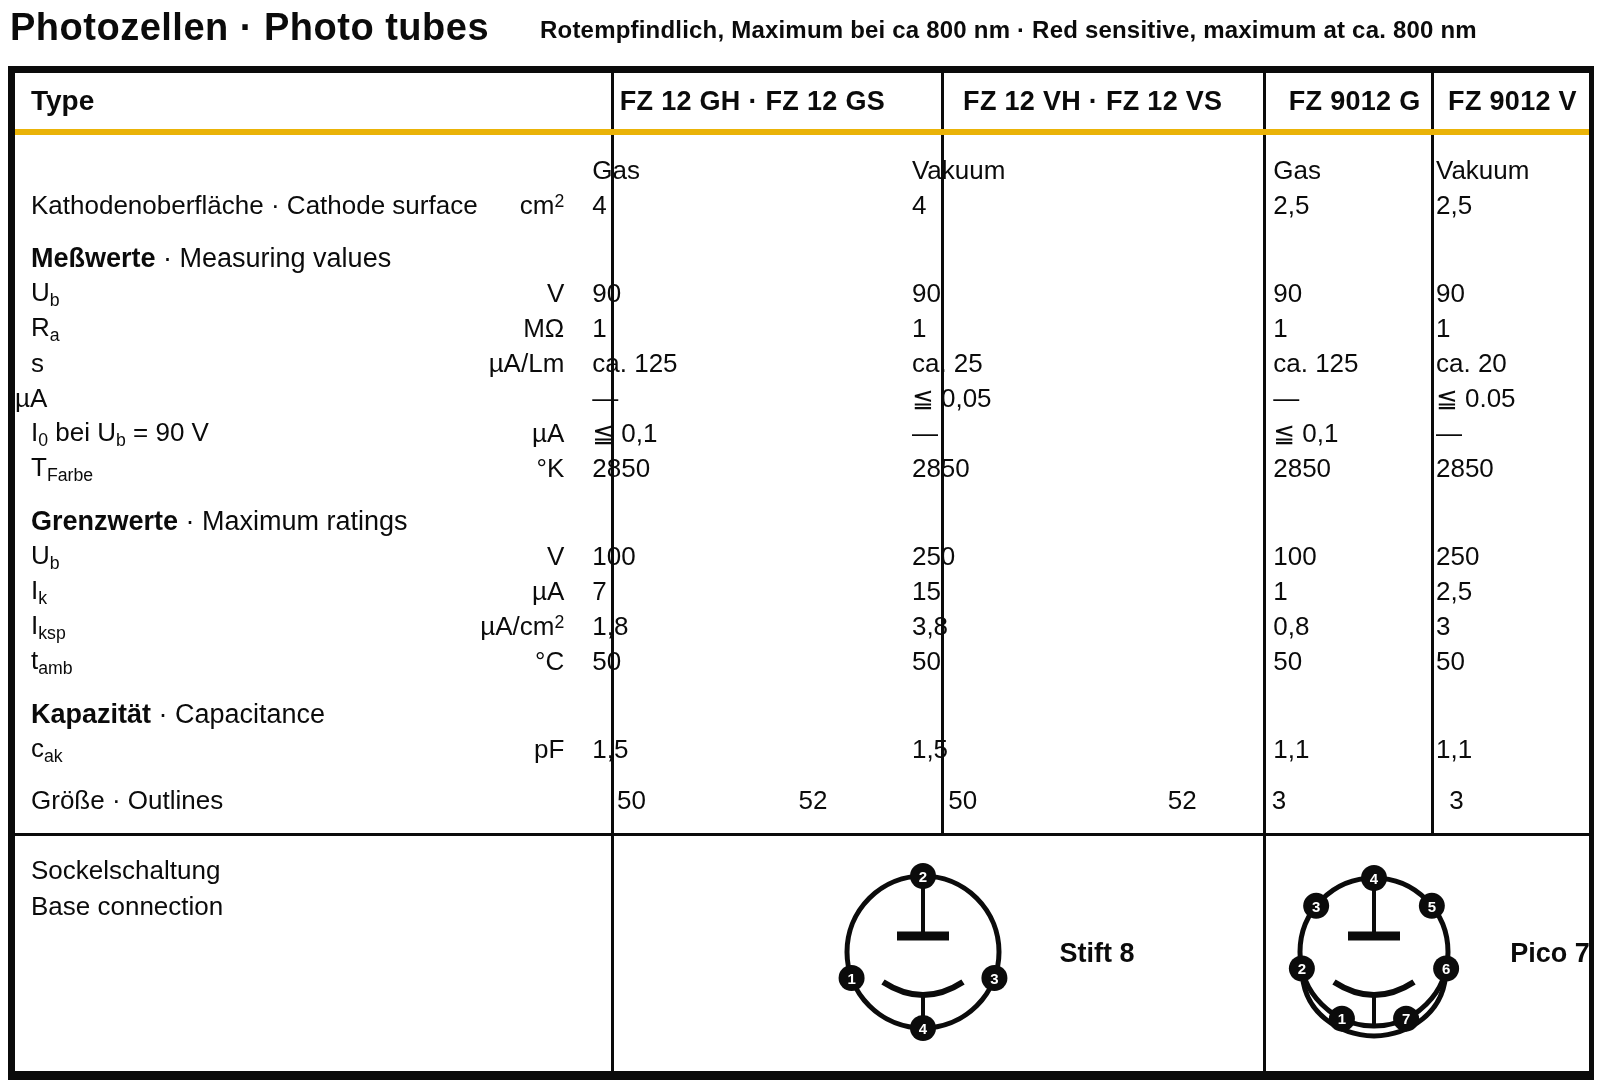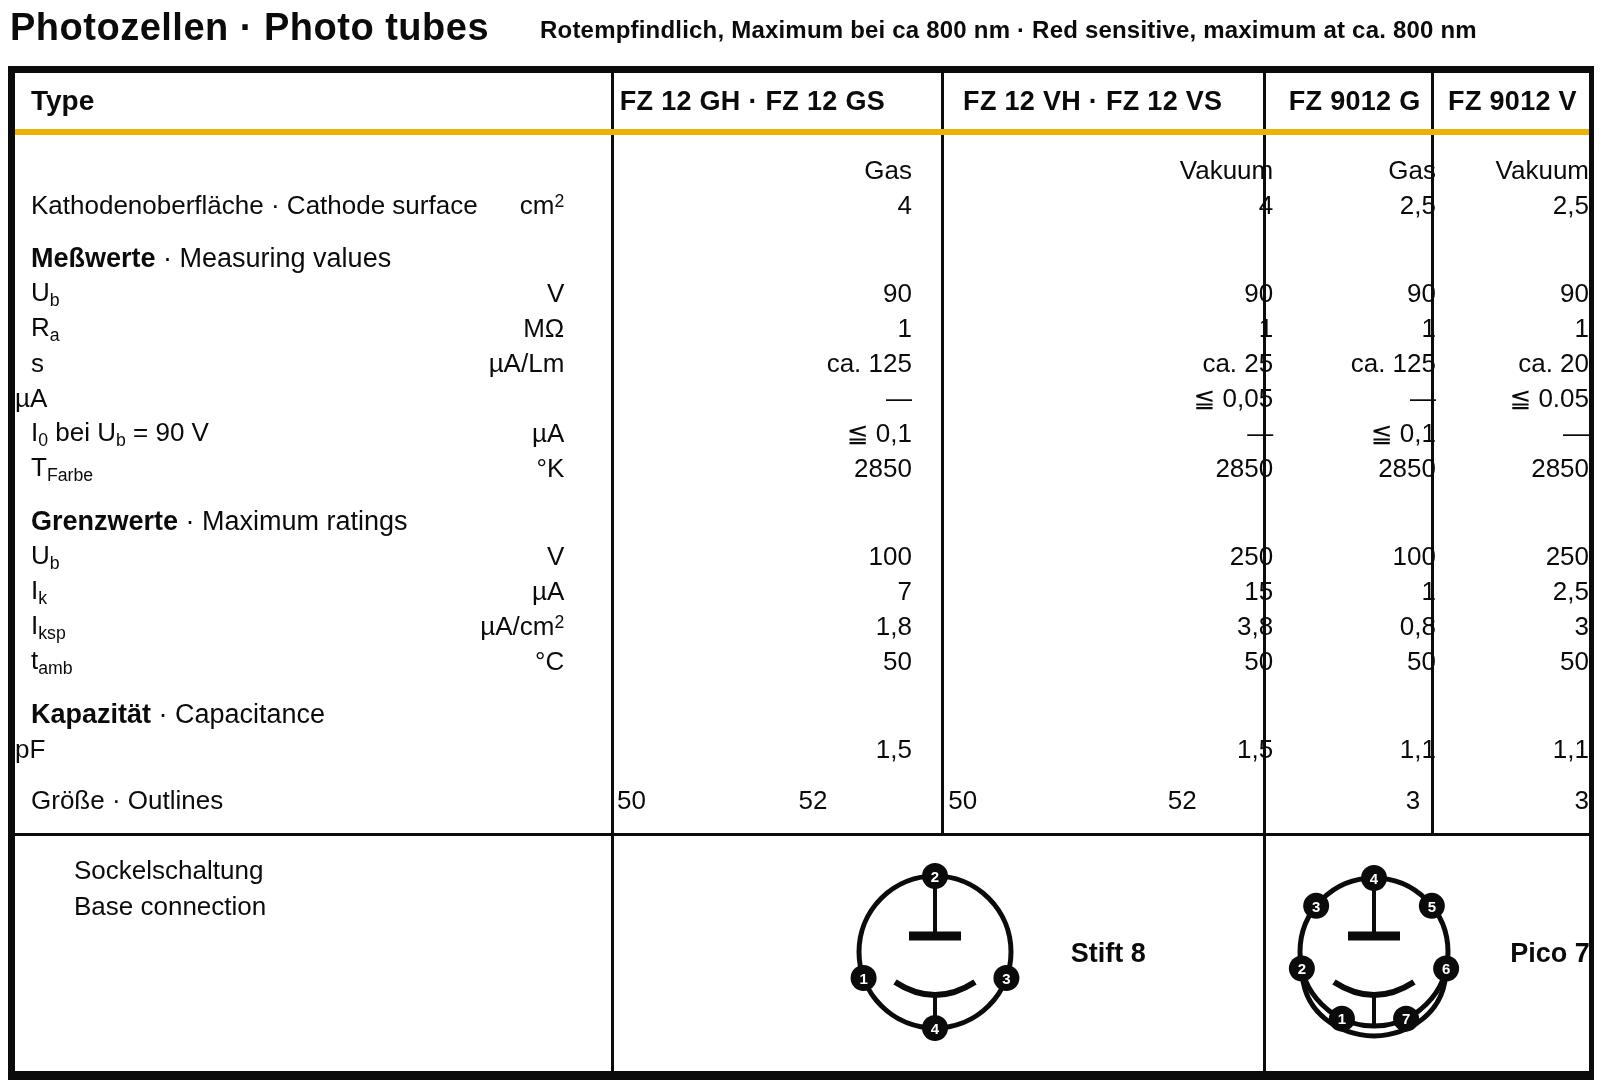--- a/index.html
+++ b/index.html
@@ -40,31 +40,31 @@
   .colhead{box-sizing:border-box;text-align:center;font-size:27px;font-weight:600;letter-spacing:0.3px;}
   .colhead.bold{font-weight:800;}
   .c2{width:330px}.c3{width:373px}.c4{width:168px}.c5{width:158px}
 
   
   .tbody{position:relative;flex:0 0 auto;height:698px;padding-top:18px;box-sizing:border-box;overflow:hidden;}
   .trow{display:flex;height:35px;align-items:center;position:relative;}
   .trow .lblcell{width:596px;box-sizing:border-box;display:flex;align-items:center;height:100%;}
   .rlabel{padding-left:16px;font-size:26px;white-space:nowrap;flex:1 1 auto;}
   .runit{padding-right:28px;font-size:26px;white-space:nowrap;text-align:right;}
-  .vcell{box-sizing:border-box;text-align:right;font-size:26px;white-space:nowrap;}
+  .vcell{box-sizing:border-box;text-align:left;font-size:26px;white-space:nowrap;}
   .vcell.pair{display:flex;justify-content:space-between;padding:0 46px;}
   .srow .rlabel{font-size:27px;}
 
   
   .midrule{flex:0 0 auto;height:3px;background:#0b0b0b;}
 
   
   .tfoot{position:relative;flex:1 1 auto;display:flex;}
   .fv1{left:596px}.fv2{left:1248px}
-  .flabel{width:596px;box-sizing:border-box;padding:16px 0 0 16px;font-size:26px;line-height:36px;margin-left:43px;}
+  .flabel{width:596px;box-sizing:border-box;padding:16px 0 0 16px;font-size:26px;line-height:36px;}
   .fcell{box-sizing:border-box;display:flex;align-items:center;justify-content:center;}
   .fcell.stift{width:652px;}
   .fcell.pico{width:326px;}
   .dgroup{display:flex;align-items:center;}
   .dgroup.stiftshift{transform:translateX(36px);}
   .dlabel{font-size:27px;font-weight:600;margin-left:18px;white-space:nowrap;}
   svg.base{display:block;}
 </style>
 </head>
 <body>
@@ -225,20 +225,21 @@
         <div class="vcell c5">50</div>
       </div>
       <div class="trow srow" style="margin-top: 18px;">
         <div class="lblcell">
           <div class="rlabel"><b>Kapazität</b> · Capacitance</div>
           <div class="runit"></div>
         </div>
       </div>
       <div class="trow">
         <div class="lblcell">
+          <div class="rlabel">c<sub>ak</sub></div>
           <div class="runit">pF</div>
         </div>
         <div class="vcell c2">1,5</div>
         <div class="vcell c3">1,5</div>
         <div class="vcell c4">1,1</div>
         <div class="vcell c5">1,1</div>
       </div>
       <div class="trow" style="margin-top: 16px; gap: 29px;">
         <div class="lblcell">
           <div class="rlabel">Größe · Outlines</div>

